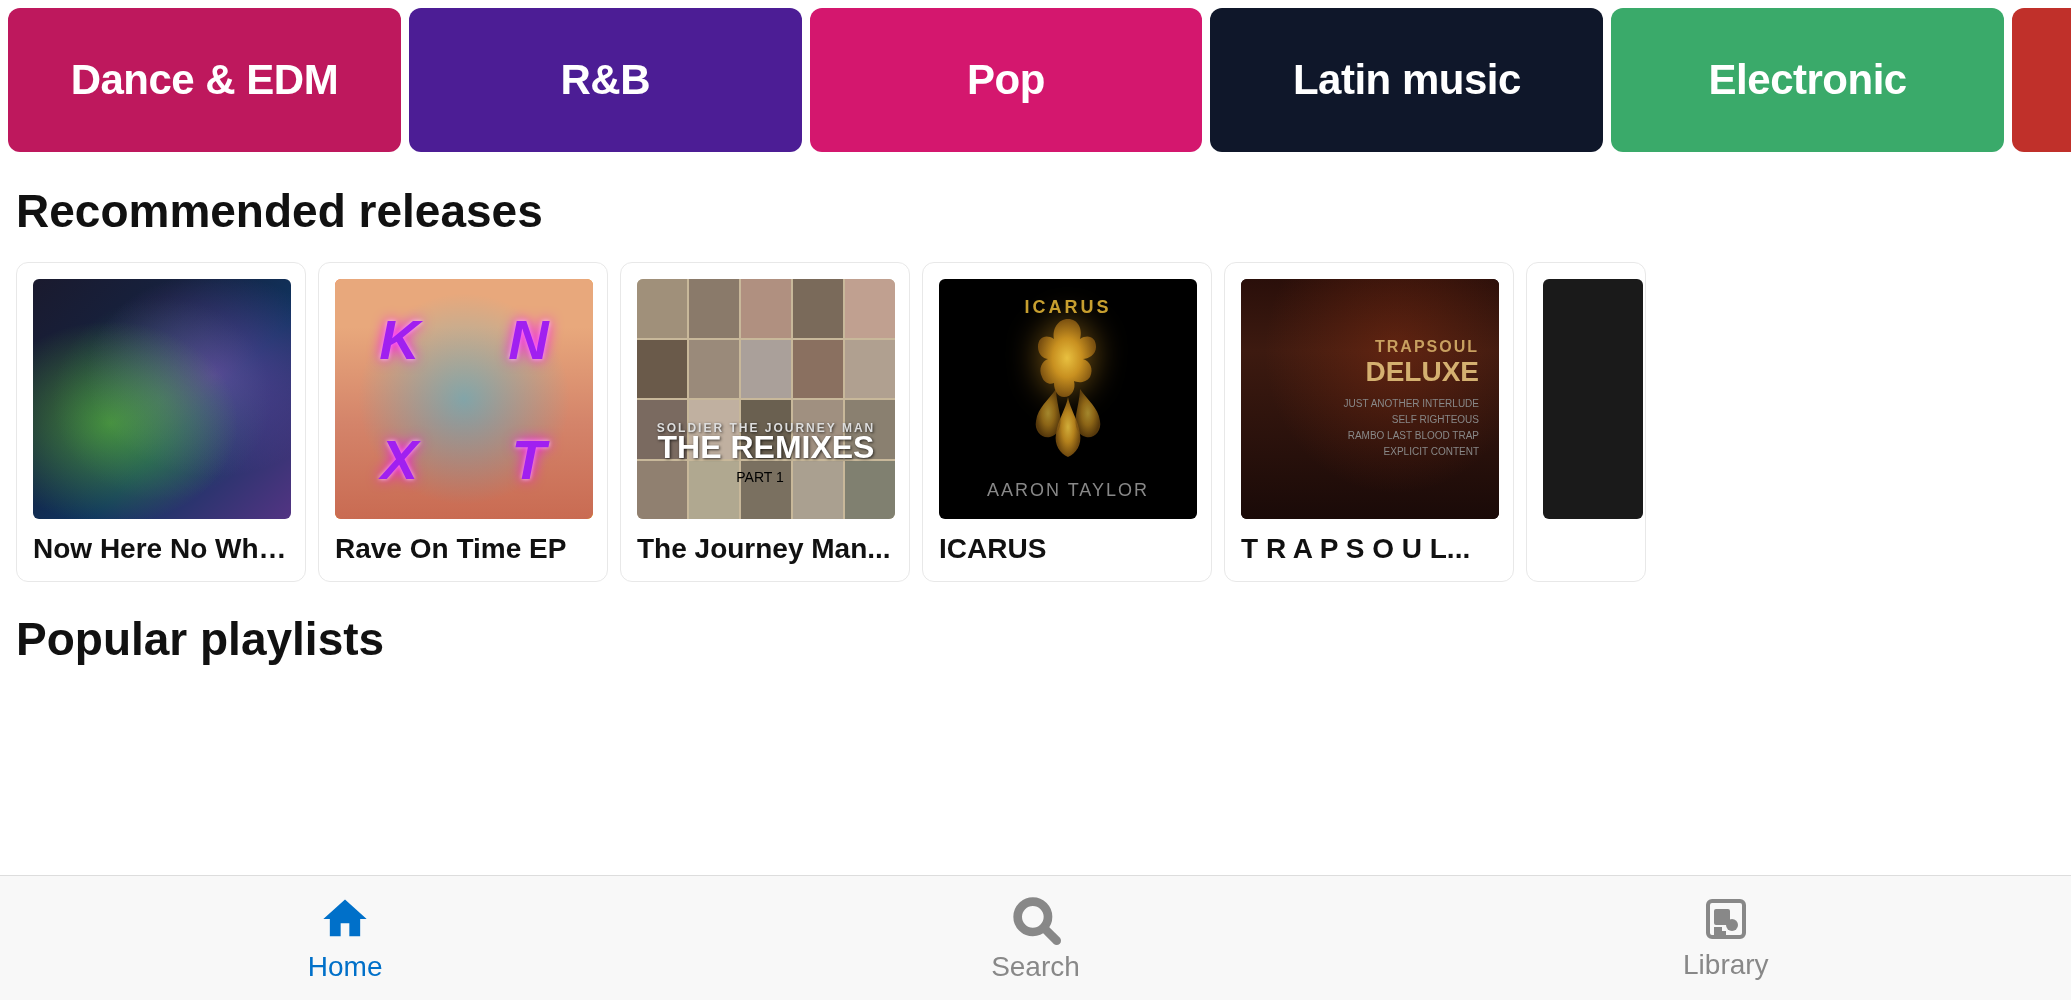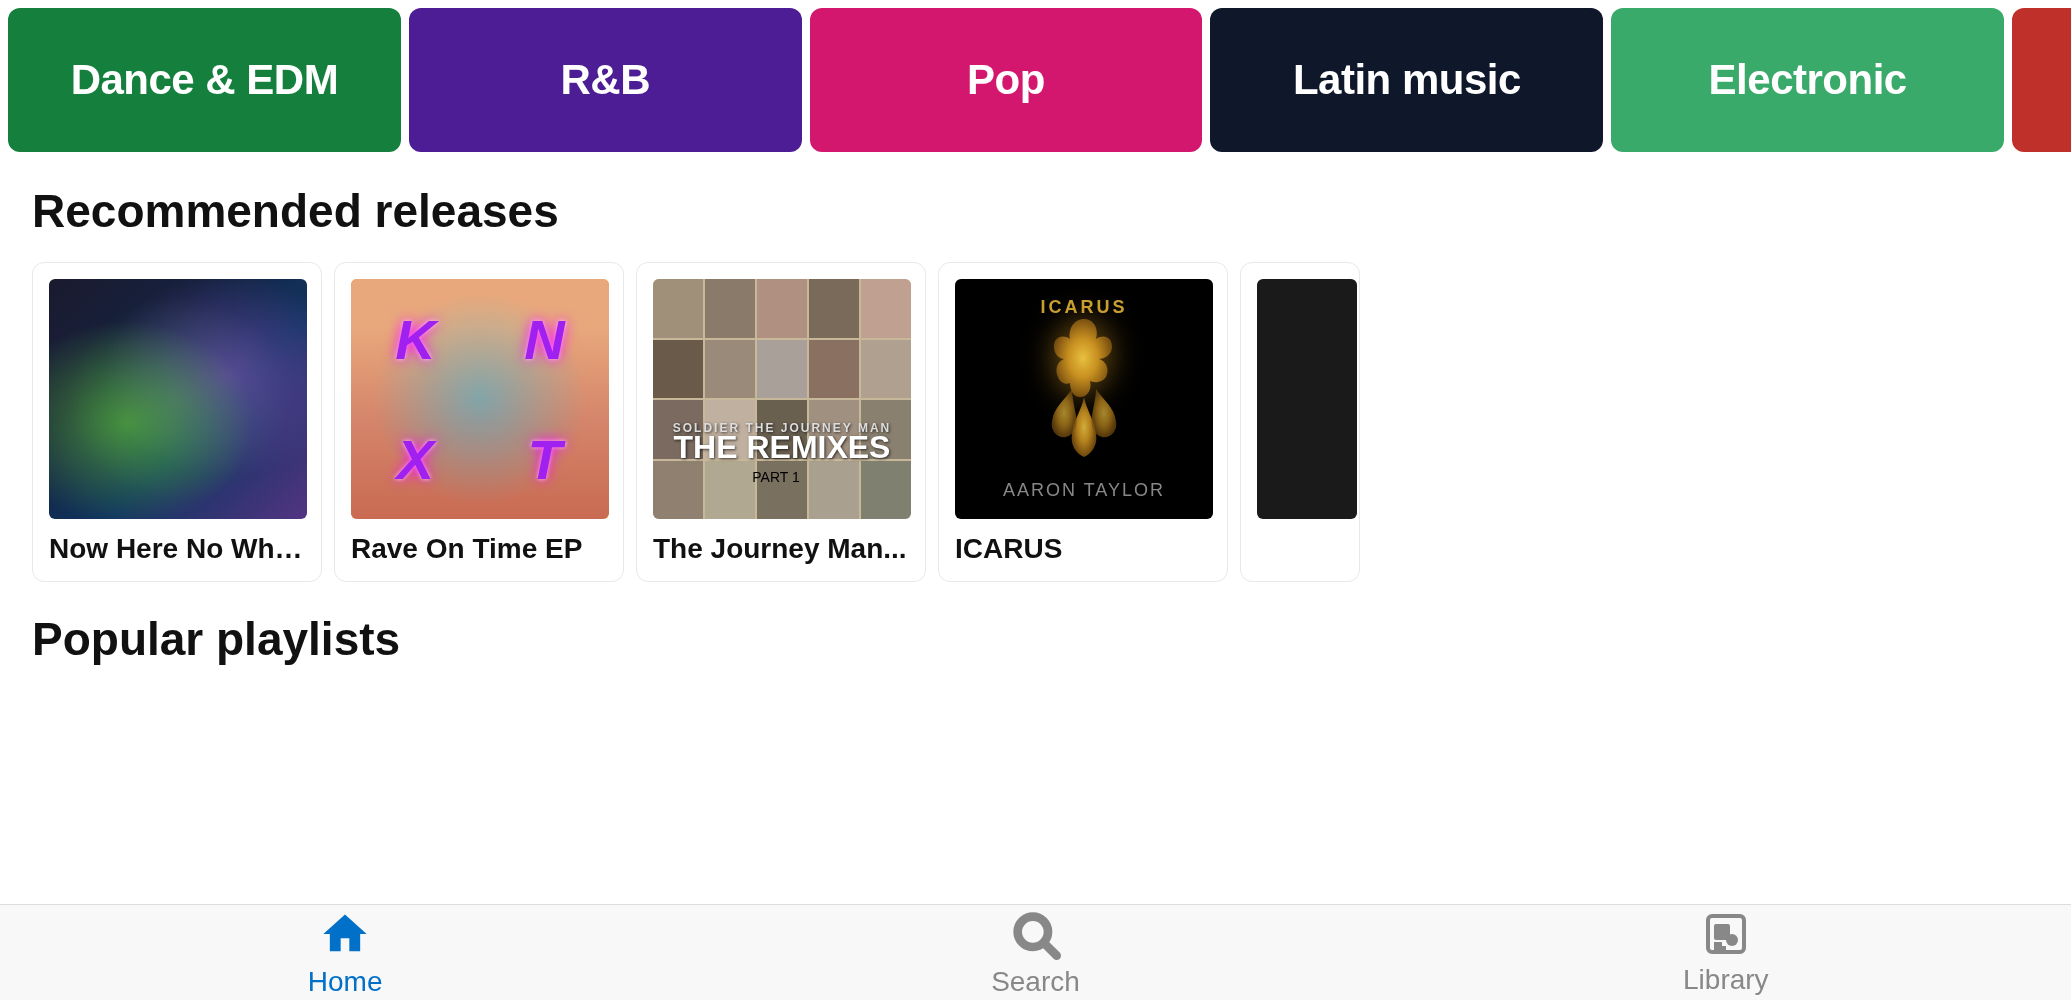--- a/index.html
+++ b/index.html
@@ -32,21 +32,21 @@
     .genre-label {
       font-size: 42px;
       font-weight: 800;
       color: #fff;
       text-align: center;
       letter-spacing: -0.5px;
     }
 
     
     .section {
-      padding: 0 32px;
+      padding: 0 16px;
       margin-top: 24px;
     }
     .section-title {
       font-size: 46px;
       font-weight: 800;
       color: #111;
       margin-bottom: 24px;
     }
 
     
@@ -261,21 +261,21 @@
       line-height: 1.6;
       margin-top: 8px;
     }
 
     
     .bottom-nav {
       position: fixed;
       bottom: 0;
       left: 0;
       right: 0;
-      height: 96px;
+      height: 125px;
       background: #f8f8f8;
       border-top: 1px solid #ddd;
       display: flex;
       align-items: center;
       justify-content: space-around;
     }
     .nav-item {
       display: flex;
       flex-direction: column;
       align-items: center;
@@ -306,21 +306,21 @@
     .library-icon-svg {
       width: 48px;
       height: 48px;
       fill: #888;
     }
   </style>
 </head>
 <body>
 
 <div class="genre-strip">
-  <div class="genre-item" style="background-color:#15803d;">
+  <div class="genre-item" style="background-color:#be185d;">
     <span class="genre-label">Dance &amp; EDM</span>
   </div>
   <div class="genre-item" style="background-color:#4c1d95;">
     <span class="genre-label">R&amp;B</span>
   </div>
   <div class="genre-item" style="background-color:#d4176e;">
     <span class="genre-label">Pop</span>
   </div>
   <div class="genre-item" style="background-color:#0f172a;">
     <span class="genre-label">Latin music</span>
@@ -407,20 +407,32 @@
             <path d="M60,88 C58,100 50,110 48,125 C46,135 52,145 60,148 C68,145 74,135 72,125 C70,110 62,100 60,88 Z" fill="url(#handGrad)" opacity="0.9"></path>
             <path d="M48,80 C40,92 30,98 28,112 C26,122 34,130 42,128 C50,126 54,118 52,106 C50,96 48,86 48,80 Z" fill="url(#handGrad)" opacity="0.7"></path>
             <path d="M72,80 C80,92 90,98 92,112 C94,122 86,130 78,128 C70,126 66,118 68,106 C70,96 72,86 72,80 Z" fill="url(#handGrad)" opacity="0.7"></path>
           </svg>
         </div>
         <div class="art-4-artist">AARON TAYLOR</div>
       </div>
       <div class="card-title">ICARUS</div>
     </div>
 
+    <div class="card">
+      <div class="card-art art-5">
+        <div class="art-5-person"></div>
+        <div class="art-5-overlay"></div>
+        <div class="art-5-text">
+          <span class="art-5-trapsoul">TRAPSOUL</span>
+          <span class="art-5-deluxe">DELUXE</span>
+          <span class="art-5-tracks">JUST ANOTHER INTERLUDE<br>SELF RIGHTEOUS<br>RAMBO LAST BLOOD TRAP<br>EXPLICIT CONTENT</span>
+        </div>
+      </div>
+      <div class="card-title">T R A P S O U L...</div>
+    </div>
 
     <div class="card" style="width:120px; overflow:hidden; flex-shrink:0;">
       <div class="card-art" style="background:#1a1a1a; width:100px; border-radius:6px; height:240px;"></div>
     </div>
 
   </div>
 </div>
 
 <div class="section" style="margin-top:30px;">
   <div class="section-title">Popular playlists</div>

